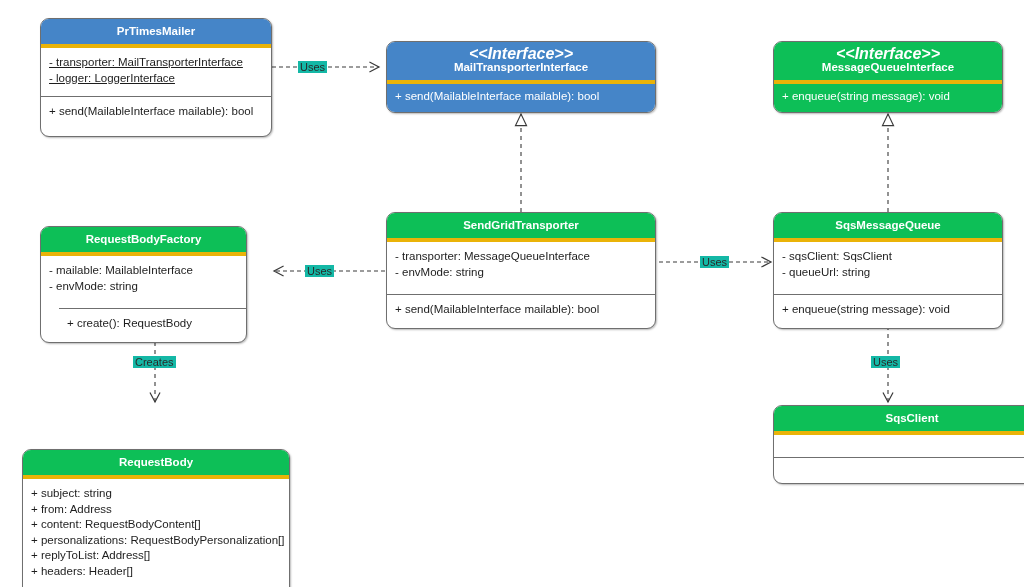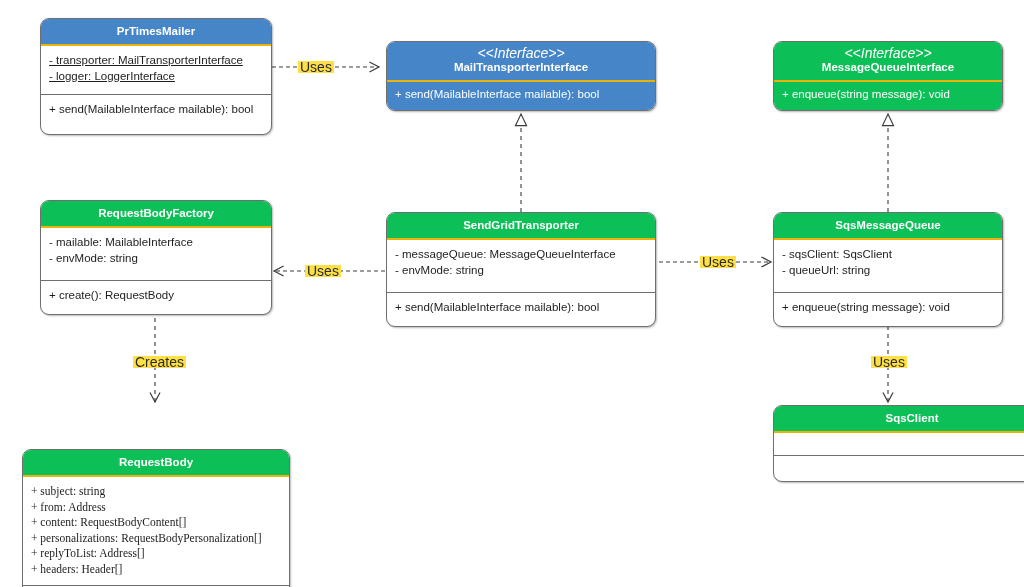--- a/index.html
+++ b/index.html
@@ -35,29 +35,29 @@
   }
   .uml-header {
     box-sizing: border-box;
     width: 100%;
     color: #ffffff;
     text-align: center;
     font-size: 11.5px;
     font-weight: bold;
     line-height: 14px;
     padding: 5px 4px 6px 4px;
-    border-bottom: 2px solid #eab308;
+    border-bottom: 4px solid #eab308;
   }
   .uml-header.green { background: #0dbf57; }
   .uml-header.blue  { background: #4585c8; }
   .stereotype {
     display: block;
     font-style: italic;
-    font-weight: normal;
-    font-size: 14px;
+    font-weight: bold;
+    font-size: 16px;
     line-height: 13px;
   }
   .uml-compartment {
     box-sizing: border-box;
     padding: 7px 8px 8px 8px;
     font-size: 11.5px;
     line-height: 15.5px;
     color: #1d1d1d;
   }
   .uml-compartment.divider { border-top: 1px solid #6f6f6f; }
@@ -67,23 +67,23 @@
   }
   .uml-compartment.on-green {
     background: #0dbf57;
     color: #ffffff;
   }
   .uml-compartment.empty-row { min-height: 19px; padding: 0; }
   .member { white-space: nowrap; }
 
   .edge-label {
     position: absolute;
-    font-size: 14px;
+    font-size: 11px;
     color: #2a2a2a;
-    background: #fde047;
+    background: #14b8a6;
     line-height: 12px;
     padding: 0 2px;
     white-space: nowrap;
     z-index: 3;
   }
 </style>
 </head>
 <body>
 
 <div id="canvas">
@@ -162,39 +162,39 @@
   <div class="uml-class" style="left:773px; top:41px; width:230px;">
     <div class="uml-header green">
       <span class="stereotype">&lt;&lt;Interface&gt;&gt;</span>
       <span>MessageQueueInterface</span>
     </div>
     <div class="uml-compartment on-green" style="padding:5px 8px 7px 8px;">
       <div class="member">+ enqueue(string message): void</div>
     </div>
   </div>
 
-  <div class="uml-class" style="left:40px; top:200px; width:232px;">
+  <div class="uml-class" style="left:40px; top:226px; width:207px;">
     <div class="uml-header green">
       <span>RequestBodyFactory</span>
     </div>
     <div class="uml-compartment" style="min-height:52px;">
       <div class="member">- mailable: MailableInterface</div>
       <div class="member">- envMode: string</div>
     </div>
-    <div class="uml-compartment divider" style="min-height:34px;">
+    <div class="uml-compartment divider" style="min-height:34px;margin-left:18px;">
       <div class="member">+ create(): RequestBody</div>
     </div>
   </div>
 
   <div class="uml-class" style="left:386px; top:212px; width:270px;">
     <div class="uml-header green">
       <span>SendGridTransporter</span>
     </div>
     <div class="uml-compartment" style="min-height:52px;">
-      <div class="member">- messageQueue: MessageQueueInterface</div>
+      <div class="member">- transporter: MessageQueueInterface</div>
       <div class="member">- envMode: string</div>
     </div>
     <div class="uml-compartment divider" style="min-height:34px;">
       <div class="member">+ send(MailableInterface mailable): bool</div>
     </div>
   </div>
 
   <div class="uml-class" style="left:773px; top:212px; width:230px;">
     <div class="uml-header green">
       <span>SqsMessageQueue</span>
@@ -205,21 +205,21 @@
     </div>
     <div class="uml-compartment divider" style="min-height:34px;">
       <div class="member">+ enqueue(string message): void</div>
     </div>
   </div>
 
   <div class="uml-class" style="left:22px; top:405px; width:268px;margin-top:44px;">
     <div class="uml-header green">
       <span>RequestBody</span>
     </div>
-    <div class="uml-compartment" style="min-height:106px;font-family:Liberation Serif, serif;">
+    <div class="uml-compartment" style="min-height:106px;">
       <div class="member">+ subject: string</div>
       <div class="member">+ from: Address</div>
       <div class="member">+ content: RequestBodyContent[]</div>
       <div class="member">+ personalizations: RequestBodyPersonalization[]</div>
       <div class="member">+ replyToList: Address[]</div>
       <div class="member">+ headers: Header[]</div>
     </div>
     <div class="uml-compartment divider" style="min-height:33px;">
       <div class="member">+ toJson(): string</div>
     </div>

